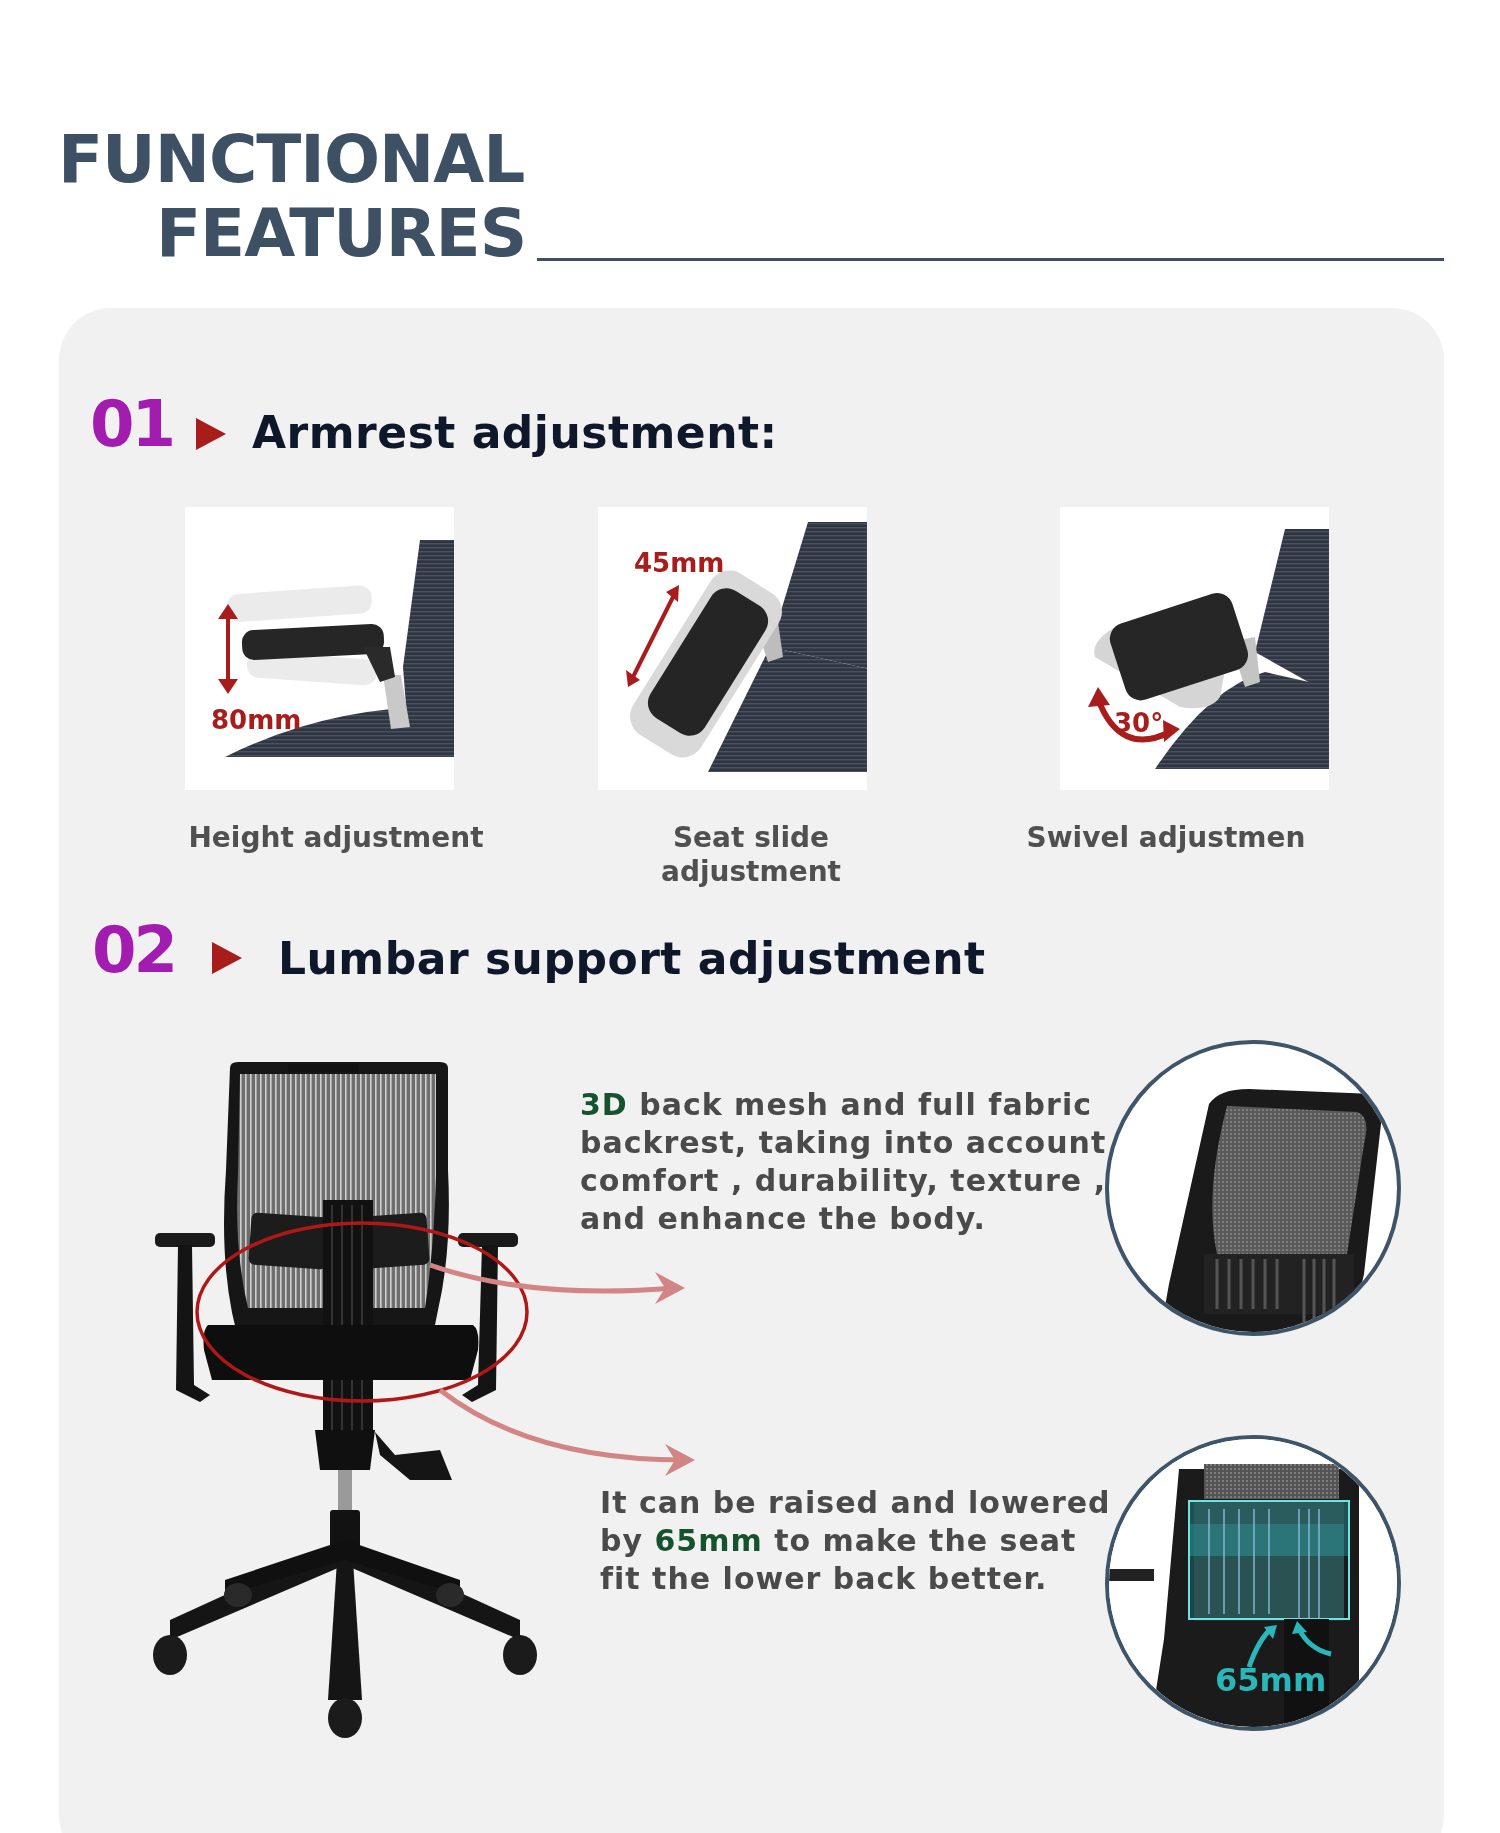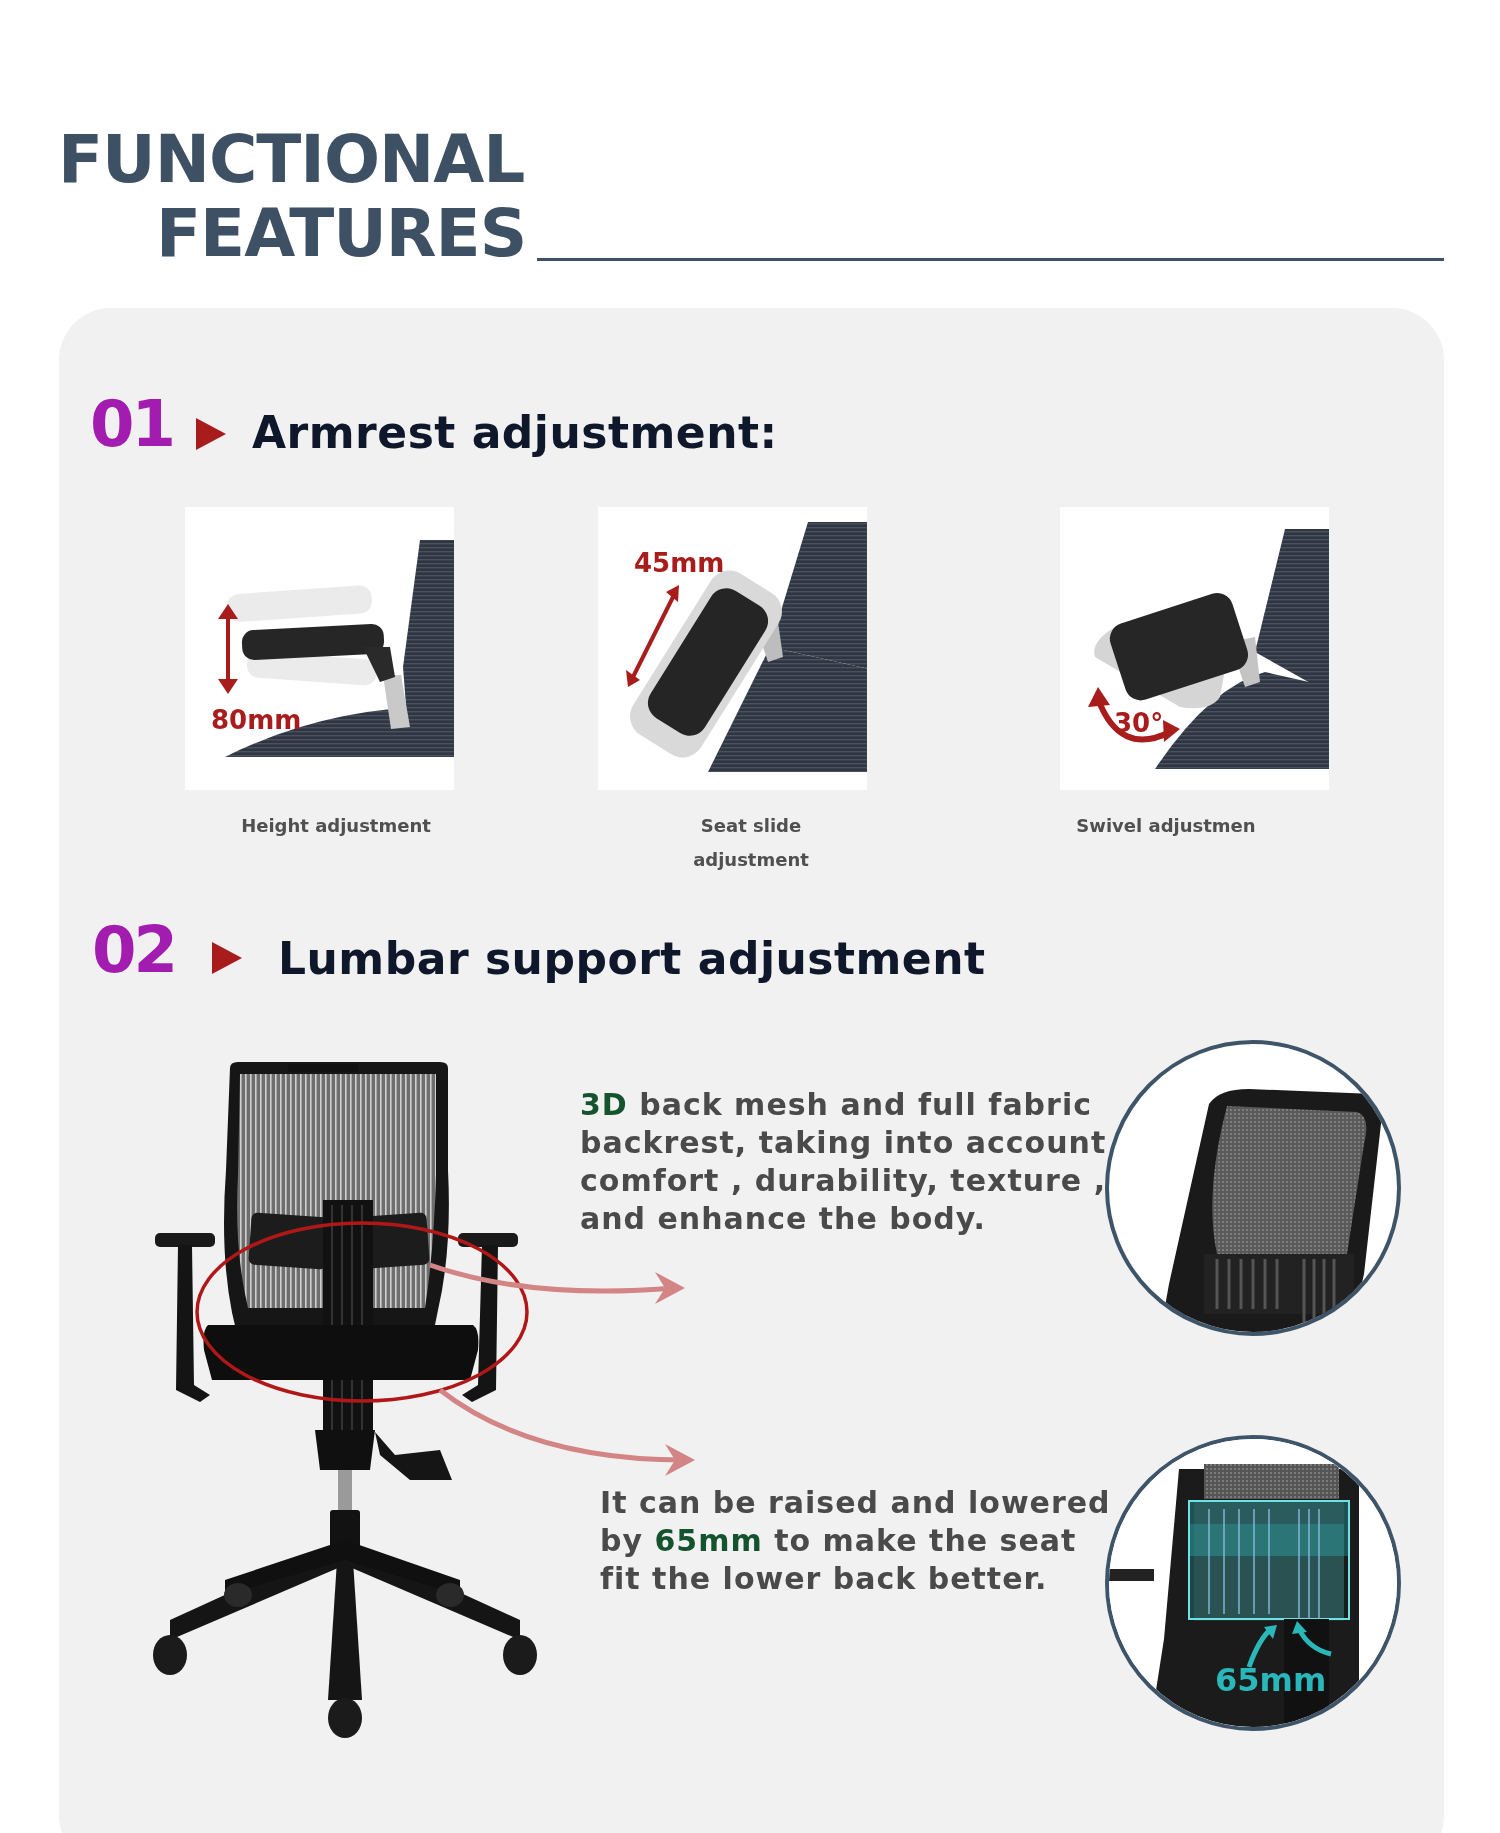--- a/index.html
+++ b/index.html
@@ -23,21 +23,21 @@
     position: absolute; color: #a21caf; font-weight: bold; font-size: 64px; line-height: 64px;
     font-family: "DejaVu Sans", sans-serif; letter-spacing: -3px;
   }
   .sec-tri { position: absolute; width: 0; height: 0; border-top: 16px solid transparent; border-bottom: 16px solid transparent; border-left: 30px solid #a81c1c; }
   .sec-title { position: absolute; color: #0f172a; font-weight: bold; font-size: 44px; line-height: 50px; font-family: "DejaVu Sans", sans-serif; letter-spacing: 0.5px; }
 
   .tile { position: absolute; top: 507px; width: 269px; height: 283px; background: #ffffff; overflow: hidden; }
   .tile svg { position: absolute; left: 0; top: 0; }
   .tile-label {
     position: absolute; width: 340px; text-align: center; color: #505050;
-    font-size: 18px; line-height: 34px; font-weight: bold; font-family: "DejaVu Sans", sans-serif;
+    font-size: 28px; line-height: 34px; font-weight: bold; font-family: "DejaVu Sans", sans-serif; margin-top: 12px;
   }
 
   .para { position: absolute; color: #4a4a4a; font-size: 30px; line-height: 38px; font-family: "DejaVu Sans", sans-serif; font-weight: bold; letter-spacing: 1px; }
   .para .hl { color: #14532d; }
 
   .circle {
     position: absolute; width: 296px; height: 296px; border-radius: 50%;
     border: 4px solid #3e5468; background: #ffffff; overflow: hidden;
   }
   .circle svg { position: absolute; left: 0; top: 0; }

